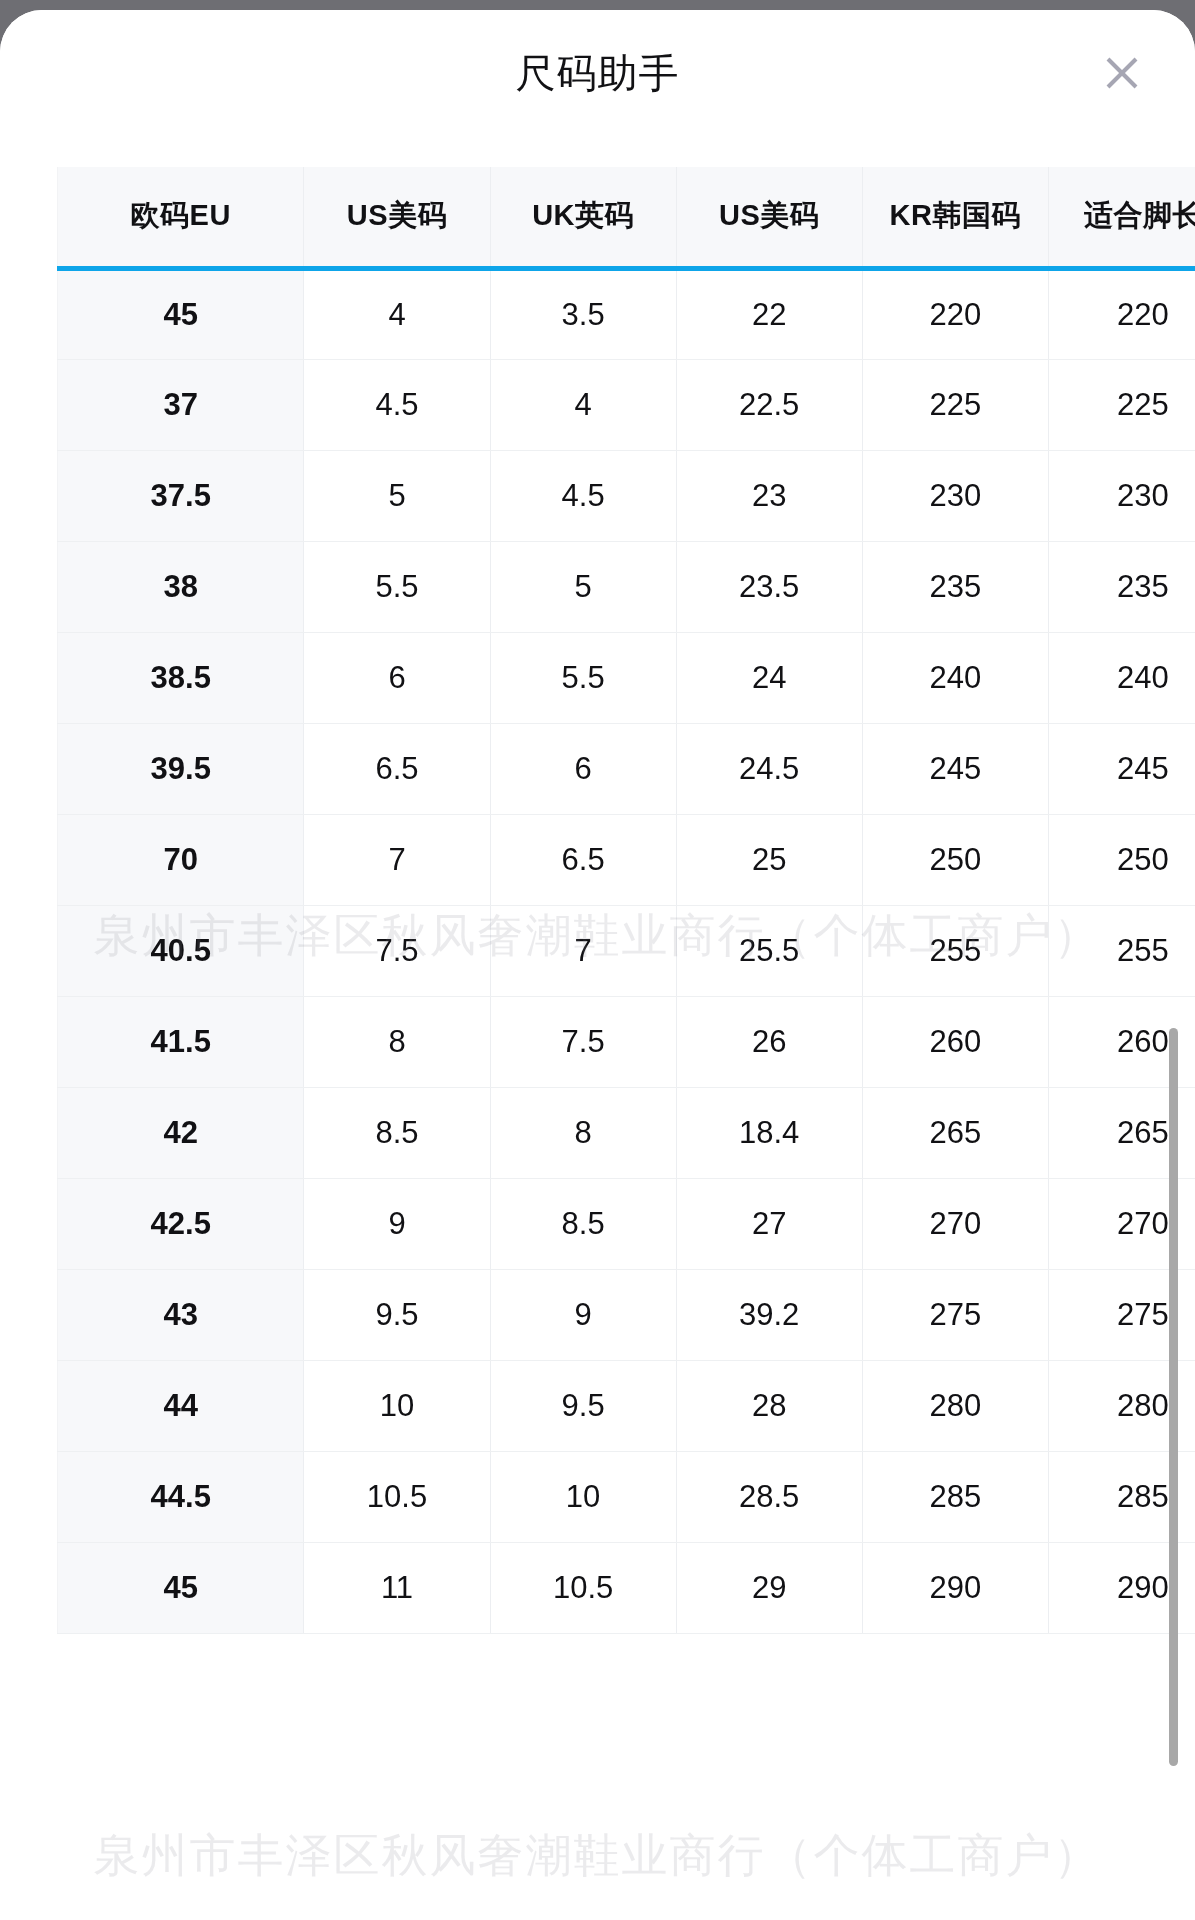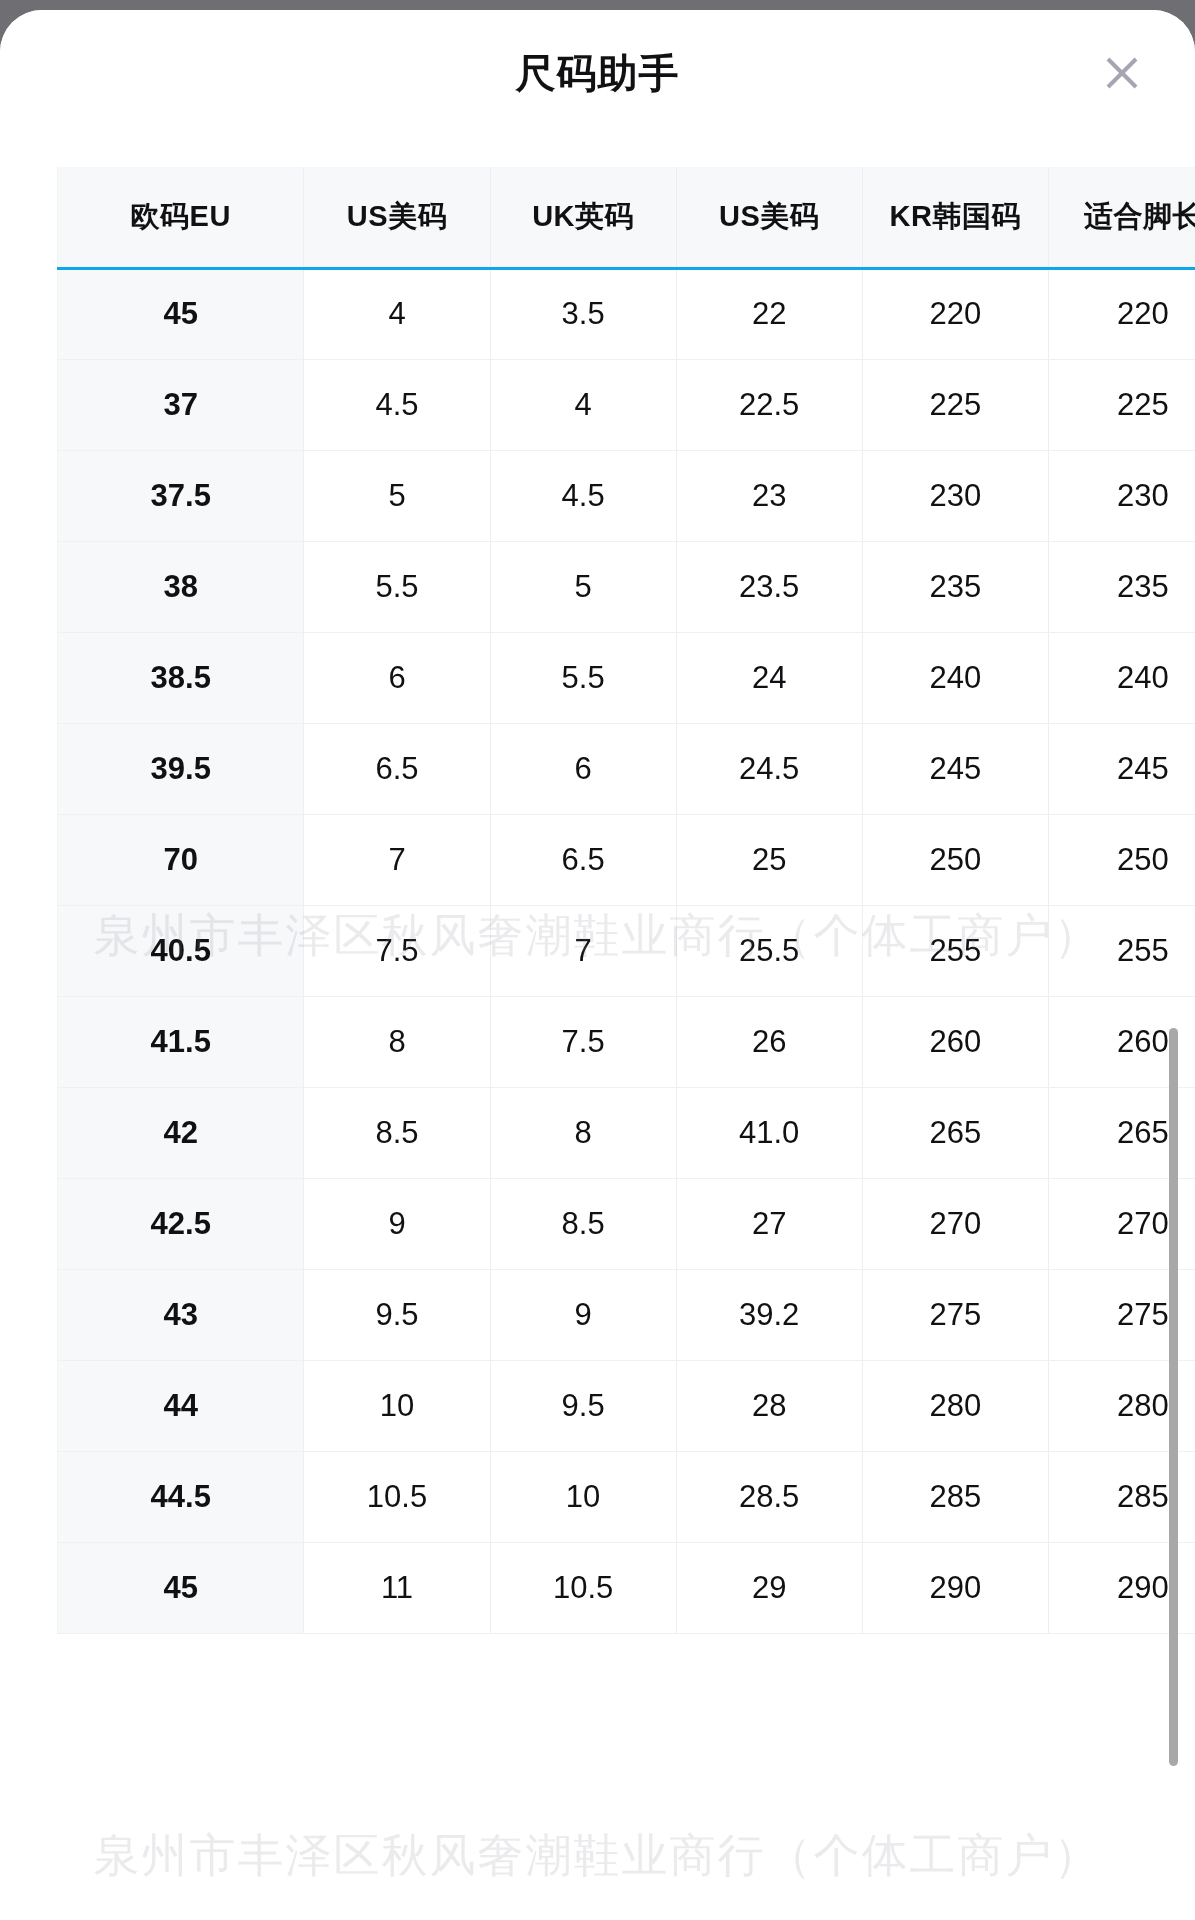--- a/index.html
+++ b/index.html
@@ -39,21 +39,21 @@
     height: 125px;
     width: 100%;
     display: flex;
     align-items: center;
     justify-content: center;
     background: #ffffff;
   }
 
   .sheet-title {
     font-size: 40px;
-    font-weight: 700;
+    font-weight: 400;
     color: #111114;
     letter-spacing: 1px;
     line-height: 1;
   }
 
   .close-button {
     position: absolute;
     right: 42px;
     top: 50%;
     transform: translateY(-50%);
@@ -104,21 +104,21 @@
     background: #ffffff;
     font-weight: 400;
     white-space: nowrap;
   }
 
   .size-table thead th {
     background: #f7f8fa;
     font-size: 29px;
     font-weight: 700;
     height: 101px;
-    border-bottom: 3px solid #0ea5e9;
+    border-bottom: 5px solid #0ea5e9;
     letter-spacing: 0.5px;
   }
 
   .size-table tbody td {
     font-size: 31px;
     font-weight: 500;
   }
 
   
   .size-table thead th.col-first,
@@ -281,21 +281,21 @@
               <td>8</td>
               <td>7.5</td>
               <td>26</td>
               <td>260</td>
               <td class="col-last">260</td>
             </tr>
             <tr>
               <td class="col-first">42</td>
               <td>8.5</td>
               <td>8</td>
-              <td>41.0</td>
+              <td>18.4</td>
               <td>265</td>
               <td class="col-last">265</td>
             </tr>
             <tr>
               <td class="col-first">42.5</td>
               <td>9</td>
               <td>8.5</td>
               <td>27</td>
               <td>270</td>
               <td class="col-last">270</td>

